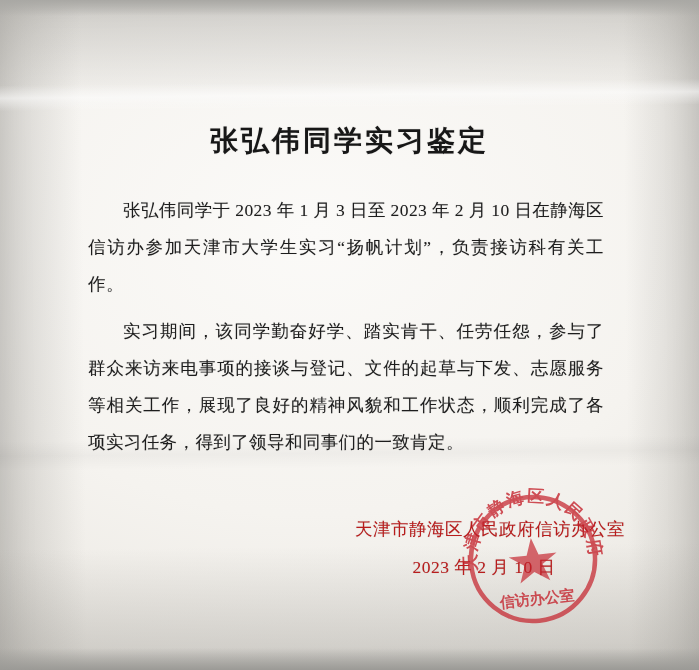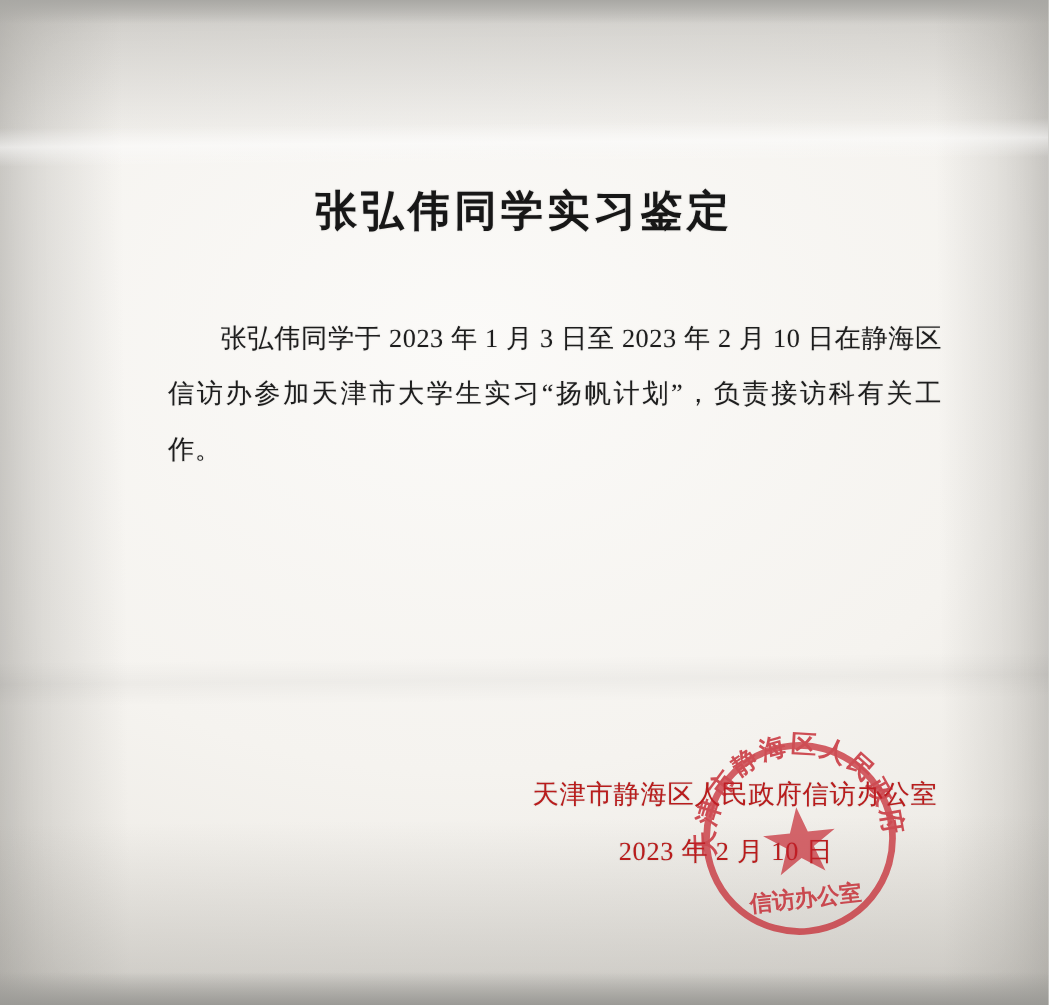--- a/index.html
+++ b/index.html
@@ -102,24 +102,23 @@
     text-align: center;
     font-size: 28px;
     font-weight: bold;
     letter-spacing: 3px;
     color: #171717;
     text-shadow: 0 0 1px rgba(60,60,60,0.35);
   }
 
   .body-block {
     position: absolute;
-    left: 112px;
+    left: 88px;
     top: 192px;
     width: 516px;
-    margin-top: 15px;
   }
 
   .para {
     font-size: 17.5px;
     line-height: 37px;
     text-align: justify;
     text-justify: inter-ideograph;
     text-indent: 2em;
     letter-spacing: 0.4px;
     color: #1d1d1d;
@@ -184,20 +183,21 @@
 
   <div class="edge-top"></div>
   <div class="edge-bottom"></div>
 
   <div class="content">
 
     <div class="doc-title">张弘伟同学实习鉴定</div>
 
     <div class="body-block">
       <p class="para">张弘伟同学于 2023 年 1 月 3 日至 2023 年 2 月 10 日在静海区信访办参加天津市大学生实习“扬帆计划”，负责接访科有关工作。</p>
+      <p class="para">实习期间，该同学勤奋好学、踏实肯干、任劳任怨，参与了群众来访来电事项的接谈与登记、文件的起草与下发、志愿服务等相关工作，展现了良好的精神风貌和工作状态，顺利完成了各项实习任务，得到了领导和同事们的一致肯定。</p>
     </div>
 
     <div class="signature">
       <span class="sign-org">天津市静海区人民政府信访办公室</span>
       <span class="sign-date">2023 年 2 月 10 日</span>
     </div>
 
     <div class="seal">
       <svg width="146" height="146" viewBox="0 0 146 146" xmlns="http://www.w3.org/2000/svg">
         <defs>

